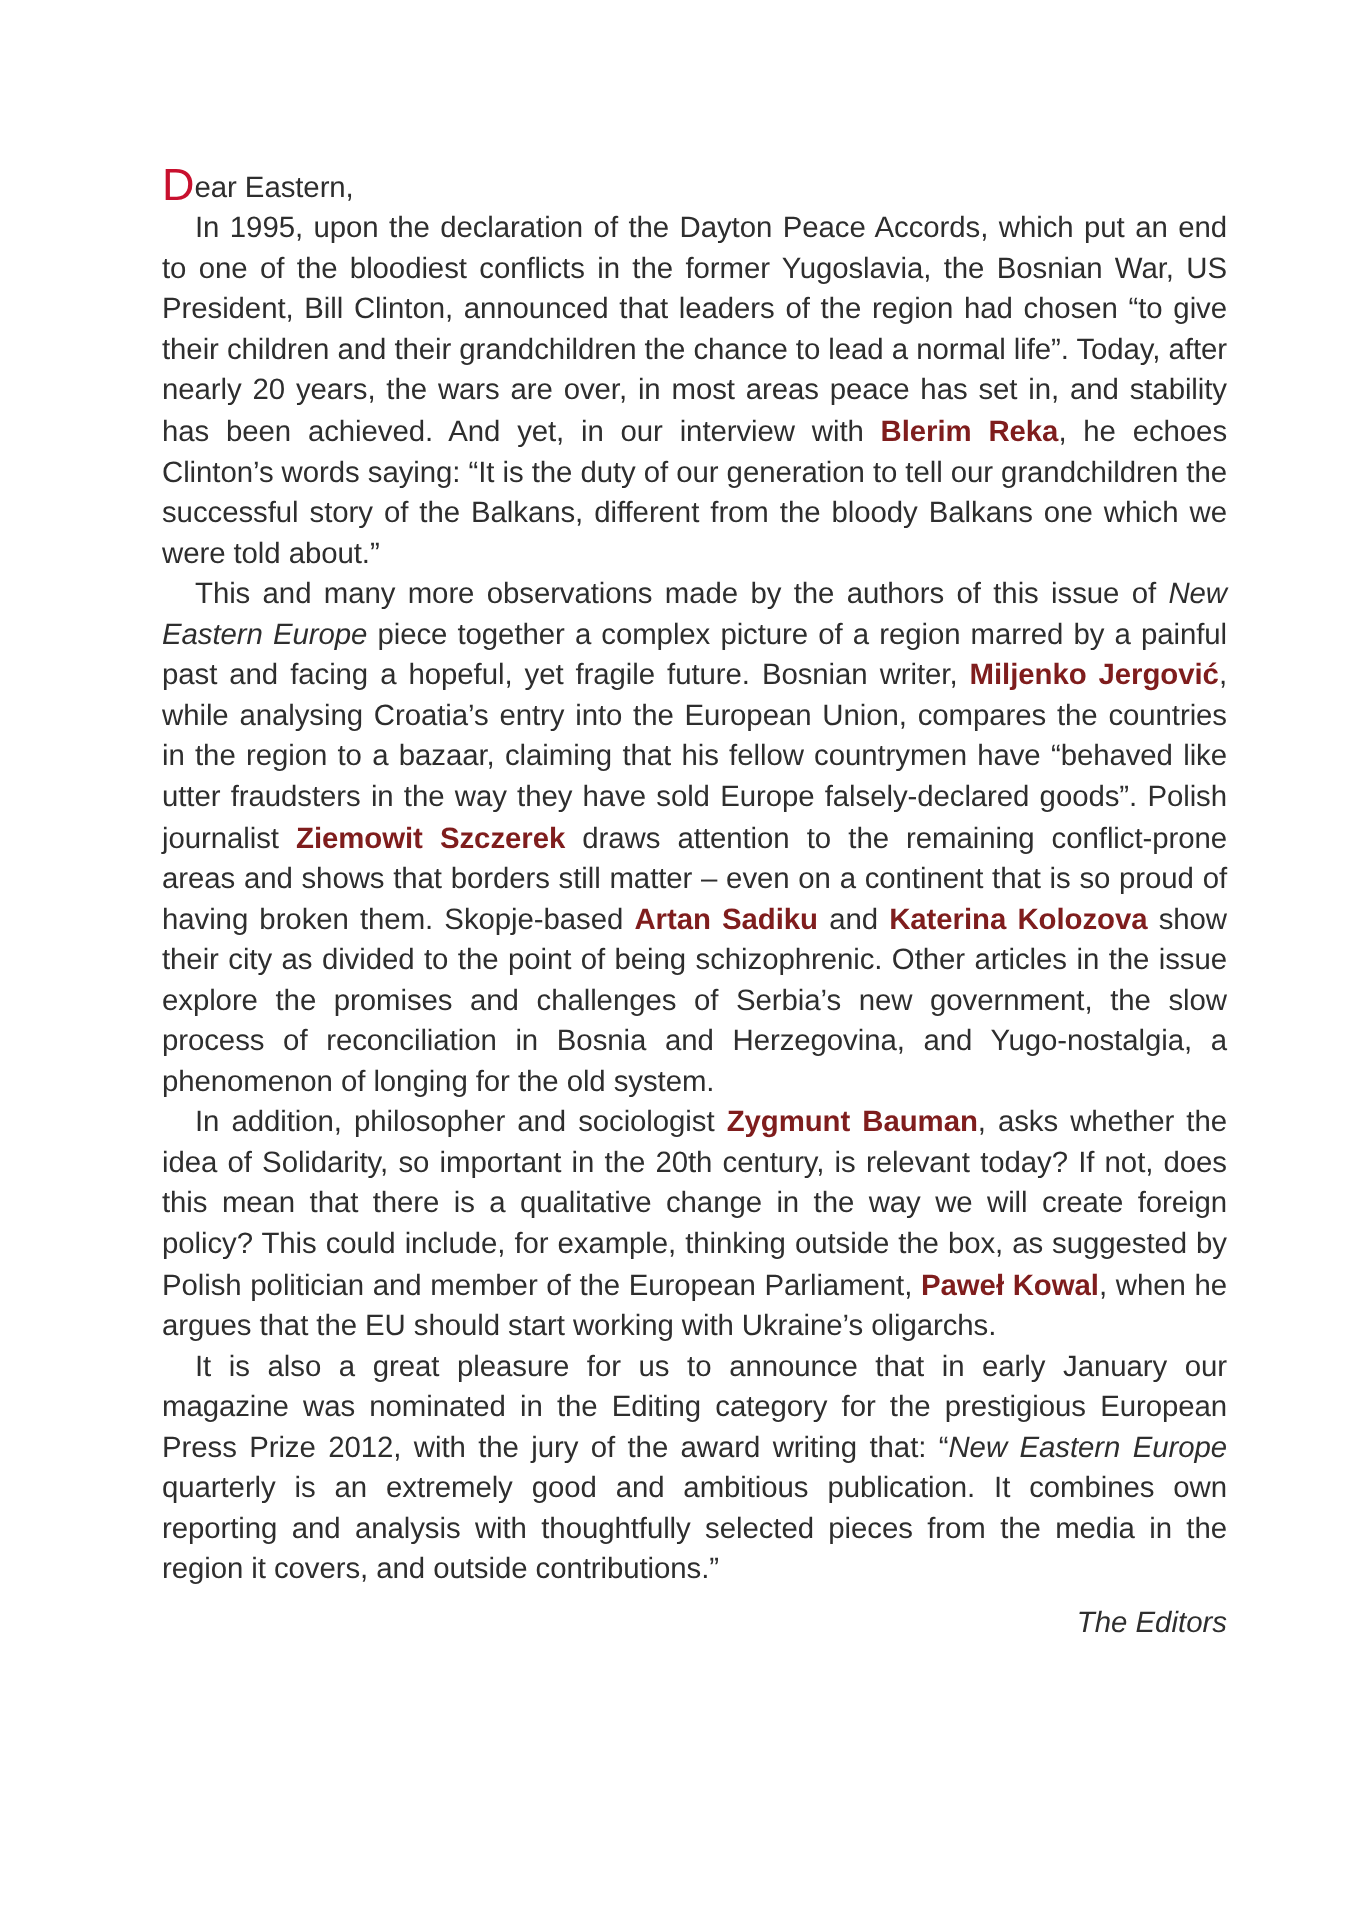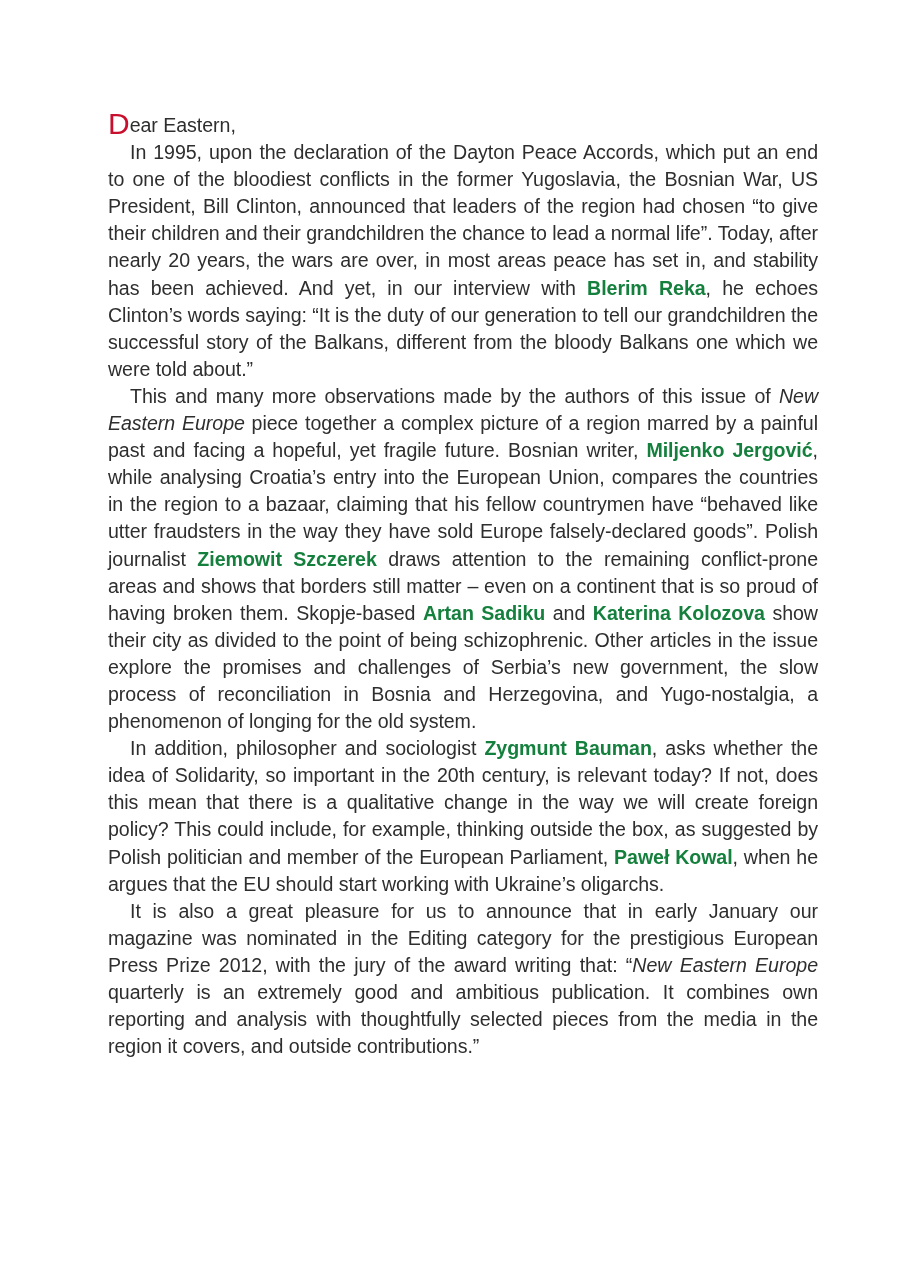--- a/index.html
+++ b/index.html
@@ -52,21 +52,21 @@
     vertical-align: baseline;
     position: relative;
     top: 2px;
     letter-spacing: 0;
   }
   .salutation {
     text-indent: 0;
   }
   strong.name {
     font-weight: 700;
-    color: #15803d;
+    color: #7f1d1d;
   }
   em.title {
     font-style: italic;
   }
   .signature {
     margin: 0;
     padding: 0;
     margin-top: 9px;
     text-align: right;
     font-size: 19.6px;
@@ -84,14 +84,15 @@
 <div class="page">
   <div class="letter-body">
 
     <p class="para first salutation"><span class="dropcap">D</span><span>ear Eastern,</span></p>
 
     <p class="para"><span>In 1995, upon the declaration of the Dayton Peace Accords, which put an end to one of the bloodiest conflicts in the former Yugoslavia, the Bosnian War, US President, Bill Clinton, announced that leaders of the region had chosen “to give their children and their grandchildren the chance to lead a normal life”. Today, after nearly 20 years, the wars are over, in most areas peace has set in, and stability has been achieved. And yet, in our interview with </span><strong class="name">Blerim Reka</strong><span>, he echoes Clinton’s words saying: “It is the duty of our generation to tell our grandchildren the successful story of the Balkans, different from the bloody Balkans one which we were told about.”</span></p>
     <p class="para"><span>This and many more observations made by the authors of this issue of </span><em class="title">New Eastern Europe</em><span> piece together a complex picture of a region marred by a painful past and facing a hopeful, yet fragile future. Bosnian writer, </span><strong class="name">Miljenko Jergović</strong><span>, while analysing Croatia’s entry into the European Union, compares the countries in the region to a bazaar, claiming that his fellow countrymen have “behaved like utter fraudsters in the way they have sold Europe falsely-declared goods”. Polish journalist </span><strong class="name">Ziemowit Szczerek</strong><span> draws attention to the remaining conflict-prone areas and shows that borders still matter – even on a continent that is so proud of having broken them. Skopje-based </span><strong class="name">Artan Sadiku</strong><span> and </span><strong class="name">Katerina Kolozova</strong><span> show their city as divided to the point of being schizophrenic. Other articles in the issue explore the promises and challenges of Serbia’s new government, the slow process of reconciliation in Bosnia and Herzegovina, and Yugo-nostalgia, a phenomenon of longing for the old system.</span></p>
     <p class="para"><span>In addition, philosopher and sociologist </span><strong class="name">Zygmunt Bauman</strong><span>, asks whether the idea of Solidarity, so important in the 20th century, is relevant today? If not, does this mean that there is a qualitative change in the way we will create foreign policy? This could include, for example, thinking outside the box, as suggested by Polish politician and member of the European Parliament, </span><strong class="name">Paweł Kowal</strong><span>, when he argues that the EU should start working with Ukraine’s oligarchs.</span></p>
     <p class="para"><span>It is also a great pleasure for us to announce that in early January our magazine was nominated in the Editing category for the prestigious European Press Prize 2012, with the jury of the award writing that: “</span><em class="title">New Eastern Europe</em><span> quarterly is an extremely good and ambitious publication. It combines own reporting and analysis with thoughtfully selected pieces from the media in the region it covers, and outside contributions.”</span></p>
 
+    <p class="signature">The Editors</p>
   </div>
 </div>
 
 </body></html>

